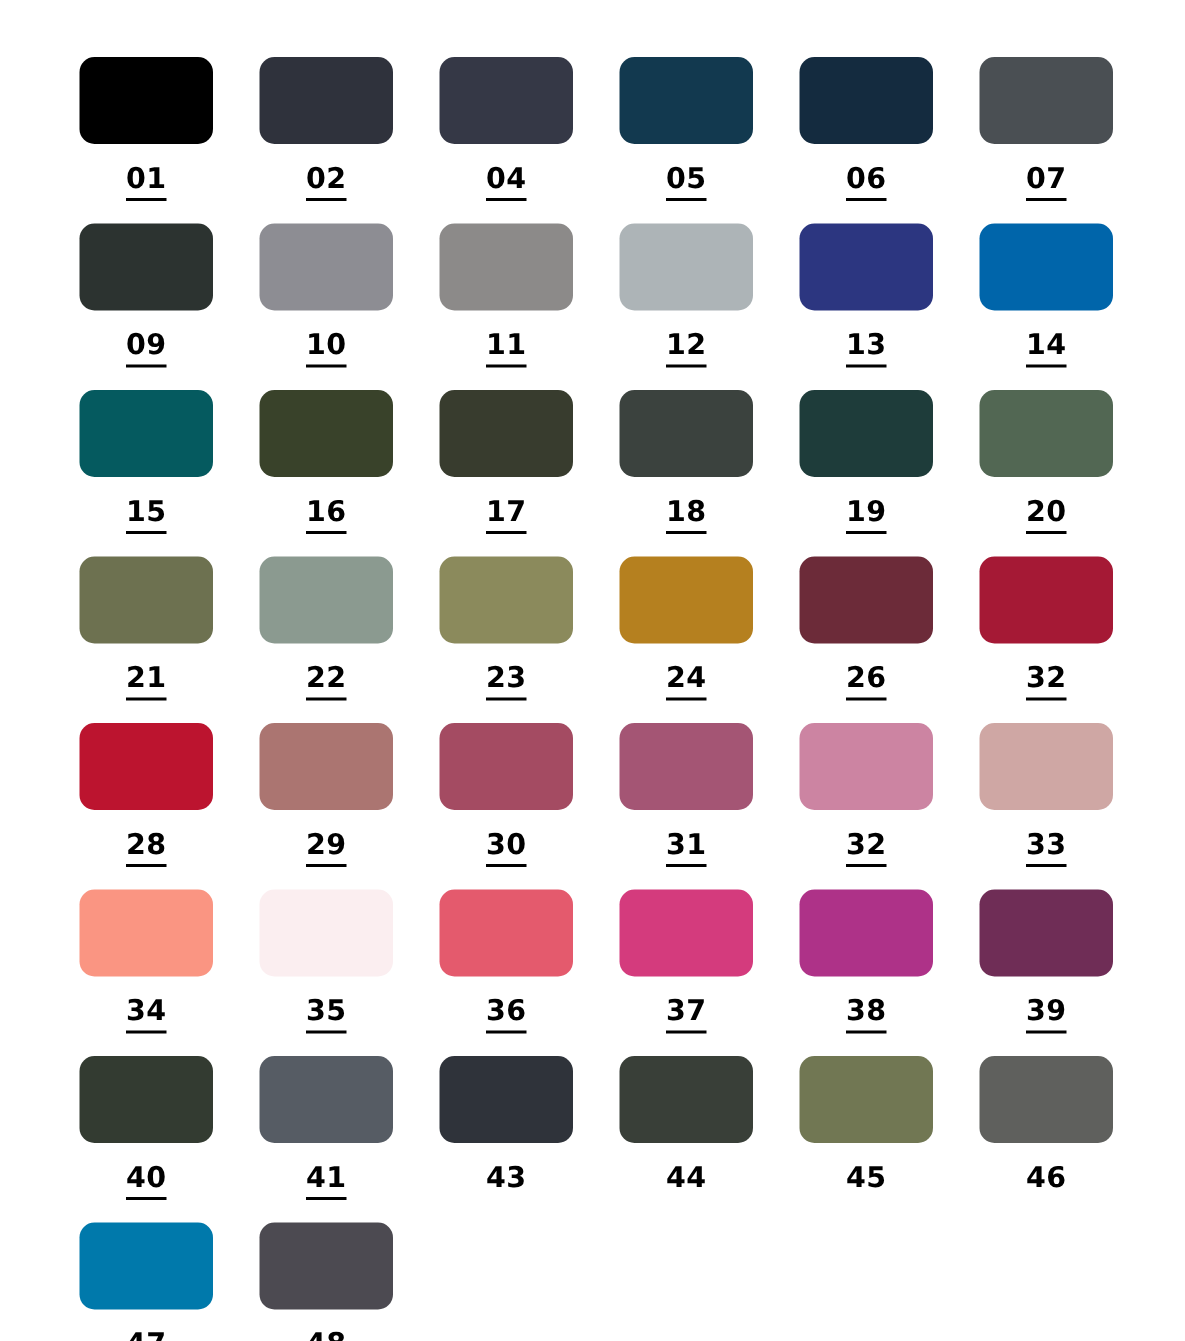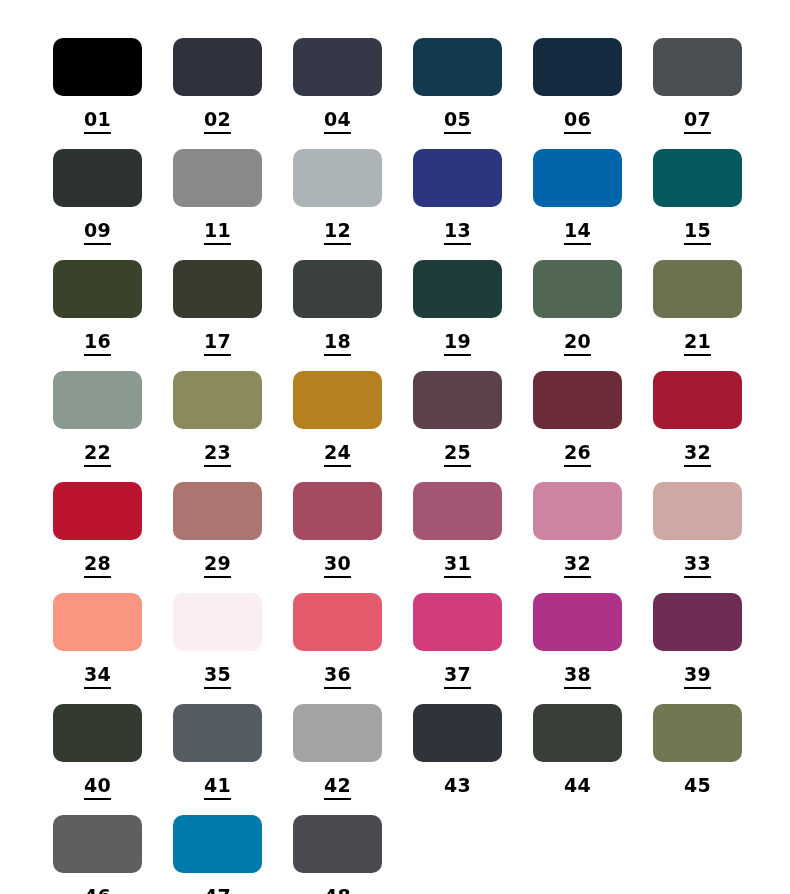--- a/index.html
+++ b/index.html
@@ -81,20 +81,24 @@
     </div>
     <div class="swatch-cell">
       <div class="swatch-chip" title="#4a4f53" style="background: rgb(74, 79, 83);"></div>
       <div class="swatch-label">07</div>
     </div>
     <div class="swatch-cell">
       <div class="swatch-chip" title="#2c3330" style="background: rgb(44, 51, 48);"></div>
       <div class="swatch-label">09</div>
     </div>
     <div class="swatch-cell">
+      <div class="swatch-chip" title="#8d8d93" style="background: rgb(141, 141, 147);"></div>
+      <div class="swatch-label">10</div>
+    </div>
+    <div class="swatch-cell">
       <div class="swatch-chip" title="#8c8a89" style="background: rgb(140, 138, 137);"></div>
       <div class="swatch-label">11</div>
     </div>
     <div class="swatch-cell">
       <div class="swatch-chip" title="#adb4b7" style="background: rgb(173, 180, 183);"></div>
       <div class="swatch-label">12</div>
     </div>
     <div class="swatch-cell">
       <div class="swatch-chip" title="#2c3680" style="background: rgb(44, 54, 128);"></div>
       <div class="swatch-label">13</div>
@@ -137,24 +141,20 @@
     </div>
     <div class="swatch-cell">
       <div class="swatch-chip" title="#8b8a5c" style="background: rgb(139, 138, 92);"></div>
       <div class="swatch-label">23</div>
     </div>
     <div class="swatch-cell">
       <div class="swatch-chip" title="#b5801f" style="background: rgb(181, 128, 31);"></div>
       <div class="swatch-label">24</div>
     </div>
     <div class="swatch-cell">
-      <div class="swatch-chip" title="#5c404c" style="background: rgb(92, 64, 76);"></div>
-      <div class="swatch-label">25</div>
-    </div>
-    <div class="swatch-cell">
       <div class="swatch-chip" title="#6c2b39" style="background: rgb(108, 43, 57);"></div>
       <div class="swatch-label">26</div>
     </div>
     <div class="swatch-cell">
       <div class="swatch-chip" title="#a51935" style="background: rgb(165, 25, 53);"></div>
       <div class="swatch-label">32</div>
     </div>
     <div class="swatch-cell">
       <div class="swatch-chip" title="#bc142f" style="background: rgb(188, 20, 47);"></div>
       <div class="swatch-label">28</div>
@@ -203,24 +203,20 @@
       <div class="swatch-chip" title="#6f2d56" style="background: rgb(111, 45, 86);"></div>
       <div class="swatch-label">39</div>
     </div>
     <div class="swatch-cell">
       <div class="swatch-chip" title="#333b31" style="background: rgb(51, 59, 49);"></div>
       <div class="swatch-label">40</div>
     </div>
     <div class="swatch-cell">
       <div class="swatch-chip" title="#565c64" style="background: rgb(86, 92, 100);"></div>
       <div class="swatch-label">41</div>
-    </div>
-    <div class="swatch-cell">
-      <div class="swatch-chip" title="#a5a3a1" style="background: rgb(165, 163, 161);"></div>
-      <div class="swatch-label">42</div>
     </div>
     <div class="swatch-cell no-underline">
       <div class="swatch-chip" title="#2f333a" style="background: rgb(47, 51, 58);"></div>
       <div class="swatch-label">43</div>
     </div>
     <div class="swatch-cell no-underline">
       <div class="swatch-chip" title="#393f38" style="background: rgb(57, 63, 56);"></div>
       <div class="swatch-label">44</div>
     </div>
     <div class="swatch-cell no-underline">

